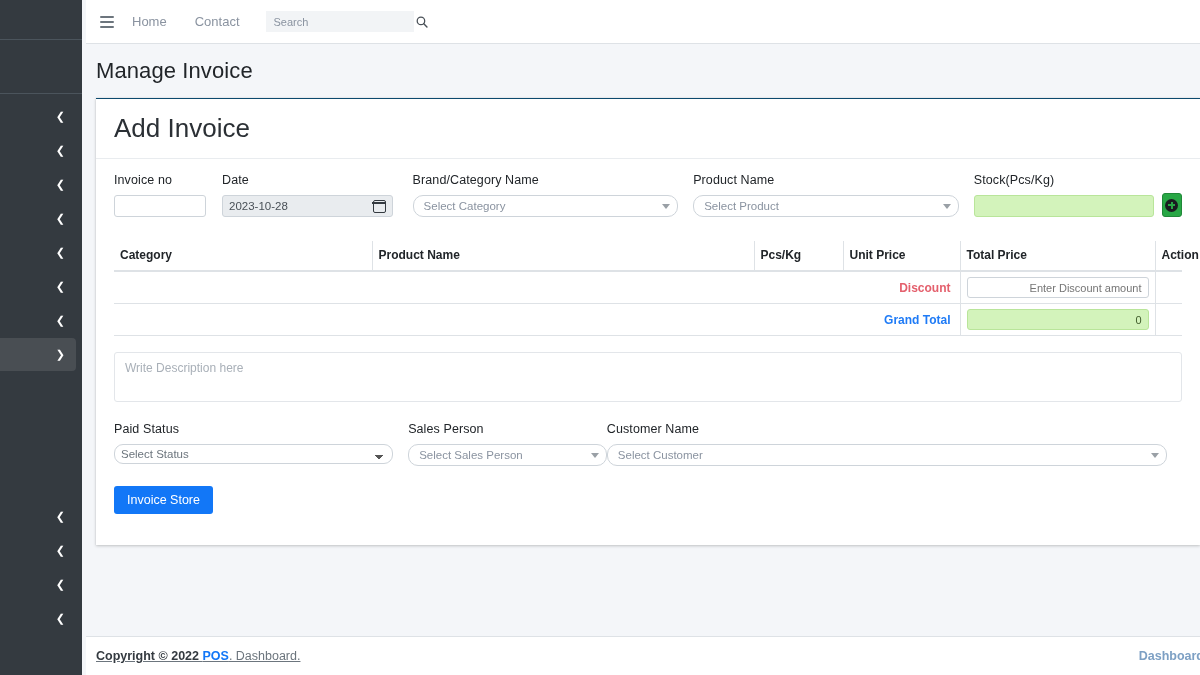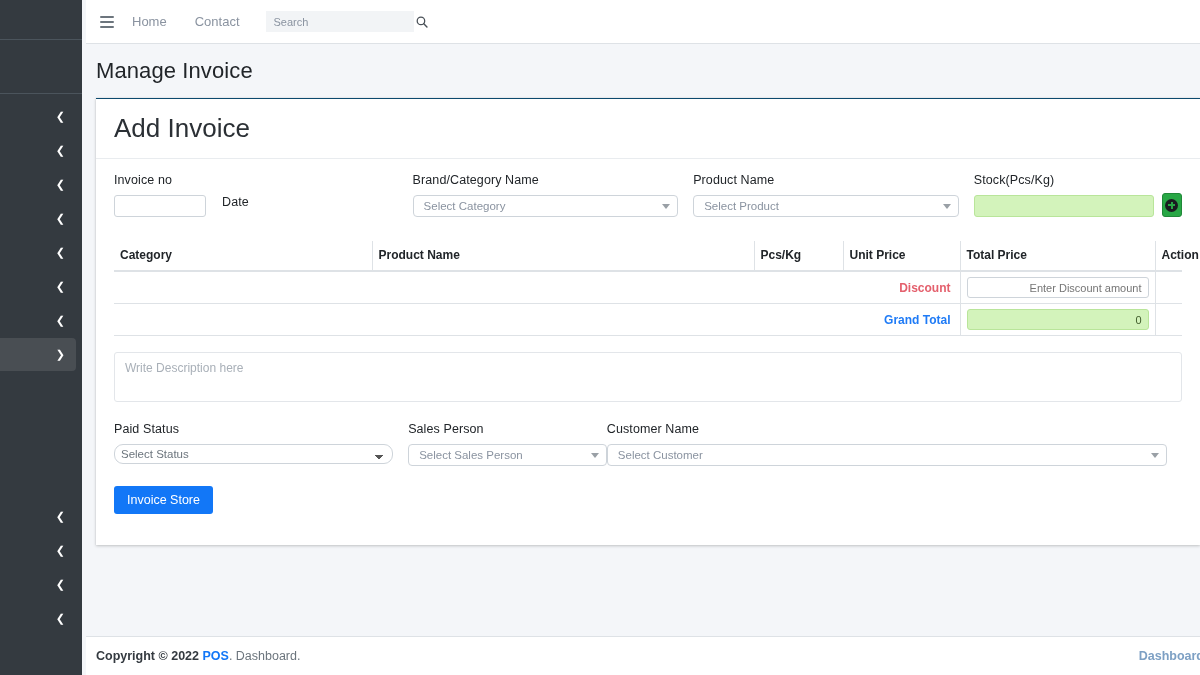--- a/index.html
+++ b/index.html
@@ -151,21 +151,21 @@
     display: flex; align-items: center;
     font-family: "Liberation Sans", sans-serif;
     outline: none;
   }
   .ctl.green { background: #d3f3bb; border-color: #b9e59a; }
 
   .select2 {
     position: relative;
     height: 22px;
     border: 1px solid #ced4da;
-    border-radius: 4px;
+    border-radius: 10px;
     background: #fff;
     display: flex; align-items: center;
     padding: 0 18px 0 10px;
     font-size: 11.5px; color: #8a93a0;
     cursor: pointer;
   }
   .select2::after {
     content: ""; position: absolute; right: 7px; top: 8px;
     border-left: 4px solid transparent;
     border-right: 4px solid transparent;
@@ -294,21 +294,21 @@
   }
 
   
   .footer {
     position: absolute; left: 86px; bottom: 0;
     width: 1114px; height: 39px;
     background: #ffffff;
     border-top: 1px solid #dee2e6;
     display: flex; align-items: center;
     padding: 0 0 0 10px;
-    font-size: 12.5px; color: #6c757d;
+    font-size: 12.5px; color: #6c757d; text-decoration: underline;
   }
   .footer b { color: #343a40; font-weight: bold; }
   .footer .pos { color: #1277f7; font-weight: bold; }
   .footer .right {
     position: absolute; right: -4px;
     font-size: 12.5px; font-weight: bold; color: #7da0c4;
     white-space: nowrap; overflow: hidden;
   }
 </style>
 </head>
@@ -415,20 +415,24 @@
         
         <div class="form-row">
 
           <div class="fg" style="width:92px; margin-right:16px;">
             <label>Invoice no</label>
             <input class="ctl" value="" style="">
           </div>
 
           <div class="fg" style="width:185px; margin-right:20px;">
             <label>Date</label>
+            <div class="datefield">
+              <span class="dtxt">2023-10-28</span>
+              <span class="cal-icon"></span>
+            </div>
           </div>
 
           <div class="fg" style="width:288px; margin-right:15px;">
             <label>Brand/Category Name</label>
             <div class="select2">
               <span>Select Category</span>
             </div>
           </div>
 
           <div class="fg" style="width:288px; margin-right:15px;">

